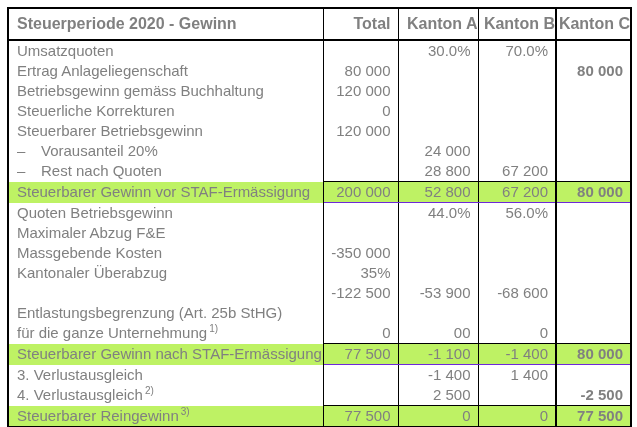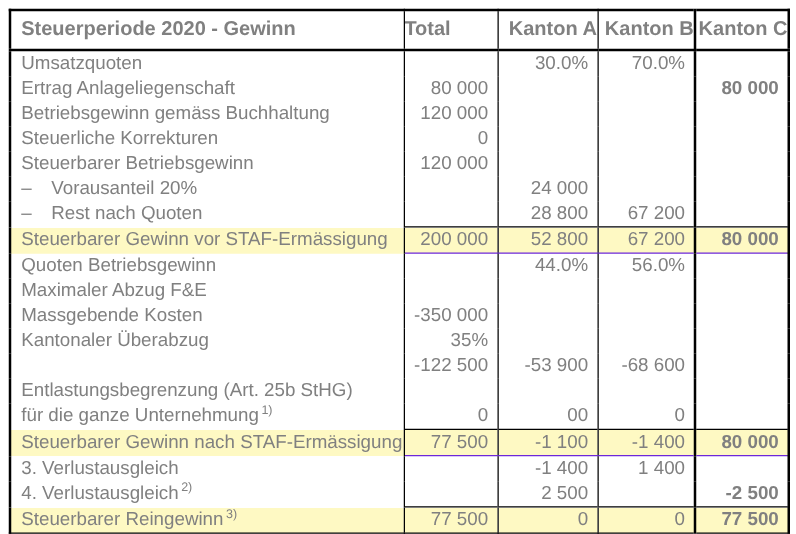--- a/index.html
+++ b/index.html
@@ -47,37 +47,37 @@
     font-size: 16px;
     border-bottom: 2px solid #000000;
     color: #808080;
   }
   th.label-cell, td.label-cell {
     text-align: left;
     padding-left: 8px;
     border-right: 1px solid #000000;
   }
   th.col-total, td.col-total {
-    text-align: left;
+    text-align: right;
     padding-right: 7px;
     border-right: 1px solid #000000;
   }
   th.col-kanton-a, td.col-kanton-a {
     border-right: 1px solid #000000;
   }
   th.col-kanton-b, td.col-kanton-b {
     border-right: 2px solid #000000;
   }
   th.col-kanton-a, th.col-kanton-b, th.col-kanton-c { text-align: right; }
   td.num-cell { text-align: right; padding-right: 7px; }
   td.col-kanton-c { font-weight: bold; }
 
   tbody td { height: 20px; line-height: 20px; }
   tr.italic td { }
-  tr.shaded td { background: #fef9c3; }
+  tr.shaded td { background: #bef264; }
   tr.shaded td.num-cell {
     border-top: 1px solid #000000;
     border-bottom: 1px solid #6d28d9;
   }
   .dash {
     display: inline-block;
     width: 24px;
   }
   sup.fn {
     font-size: 10px;

